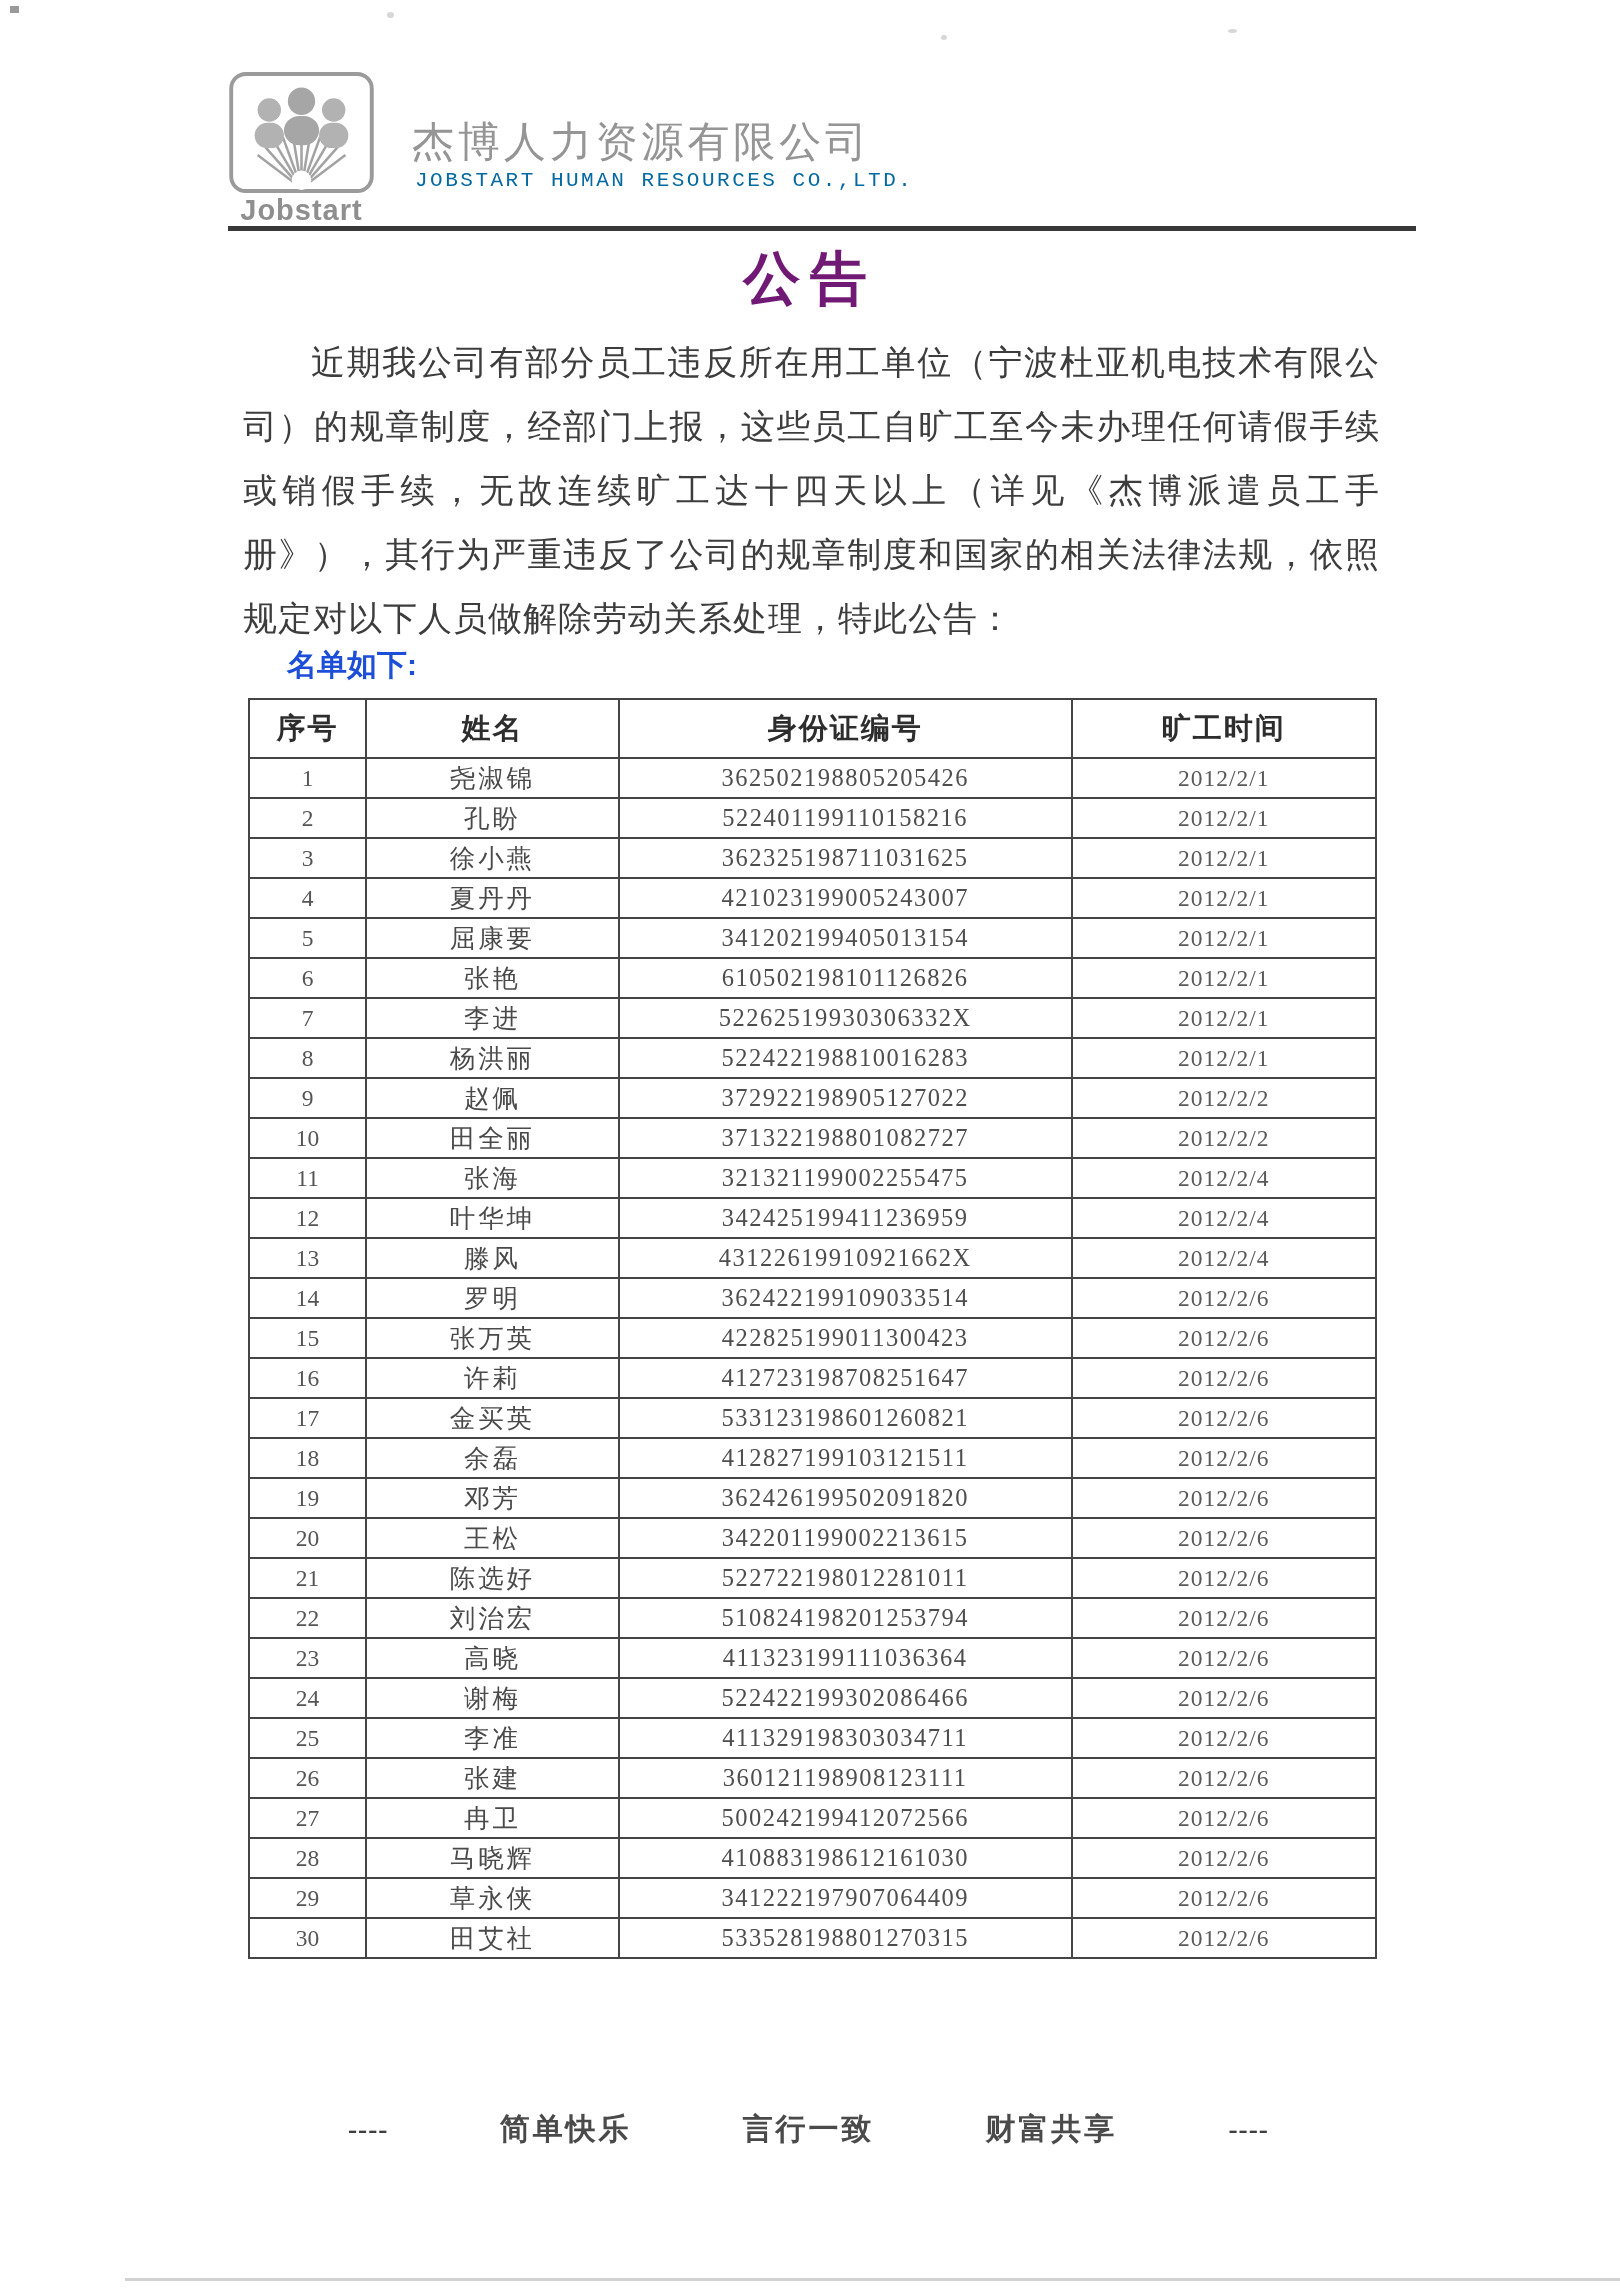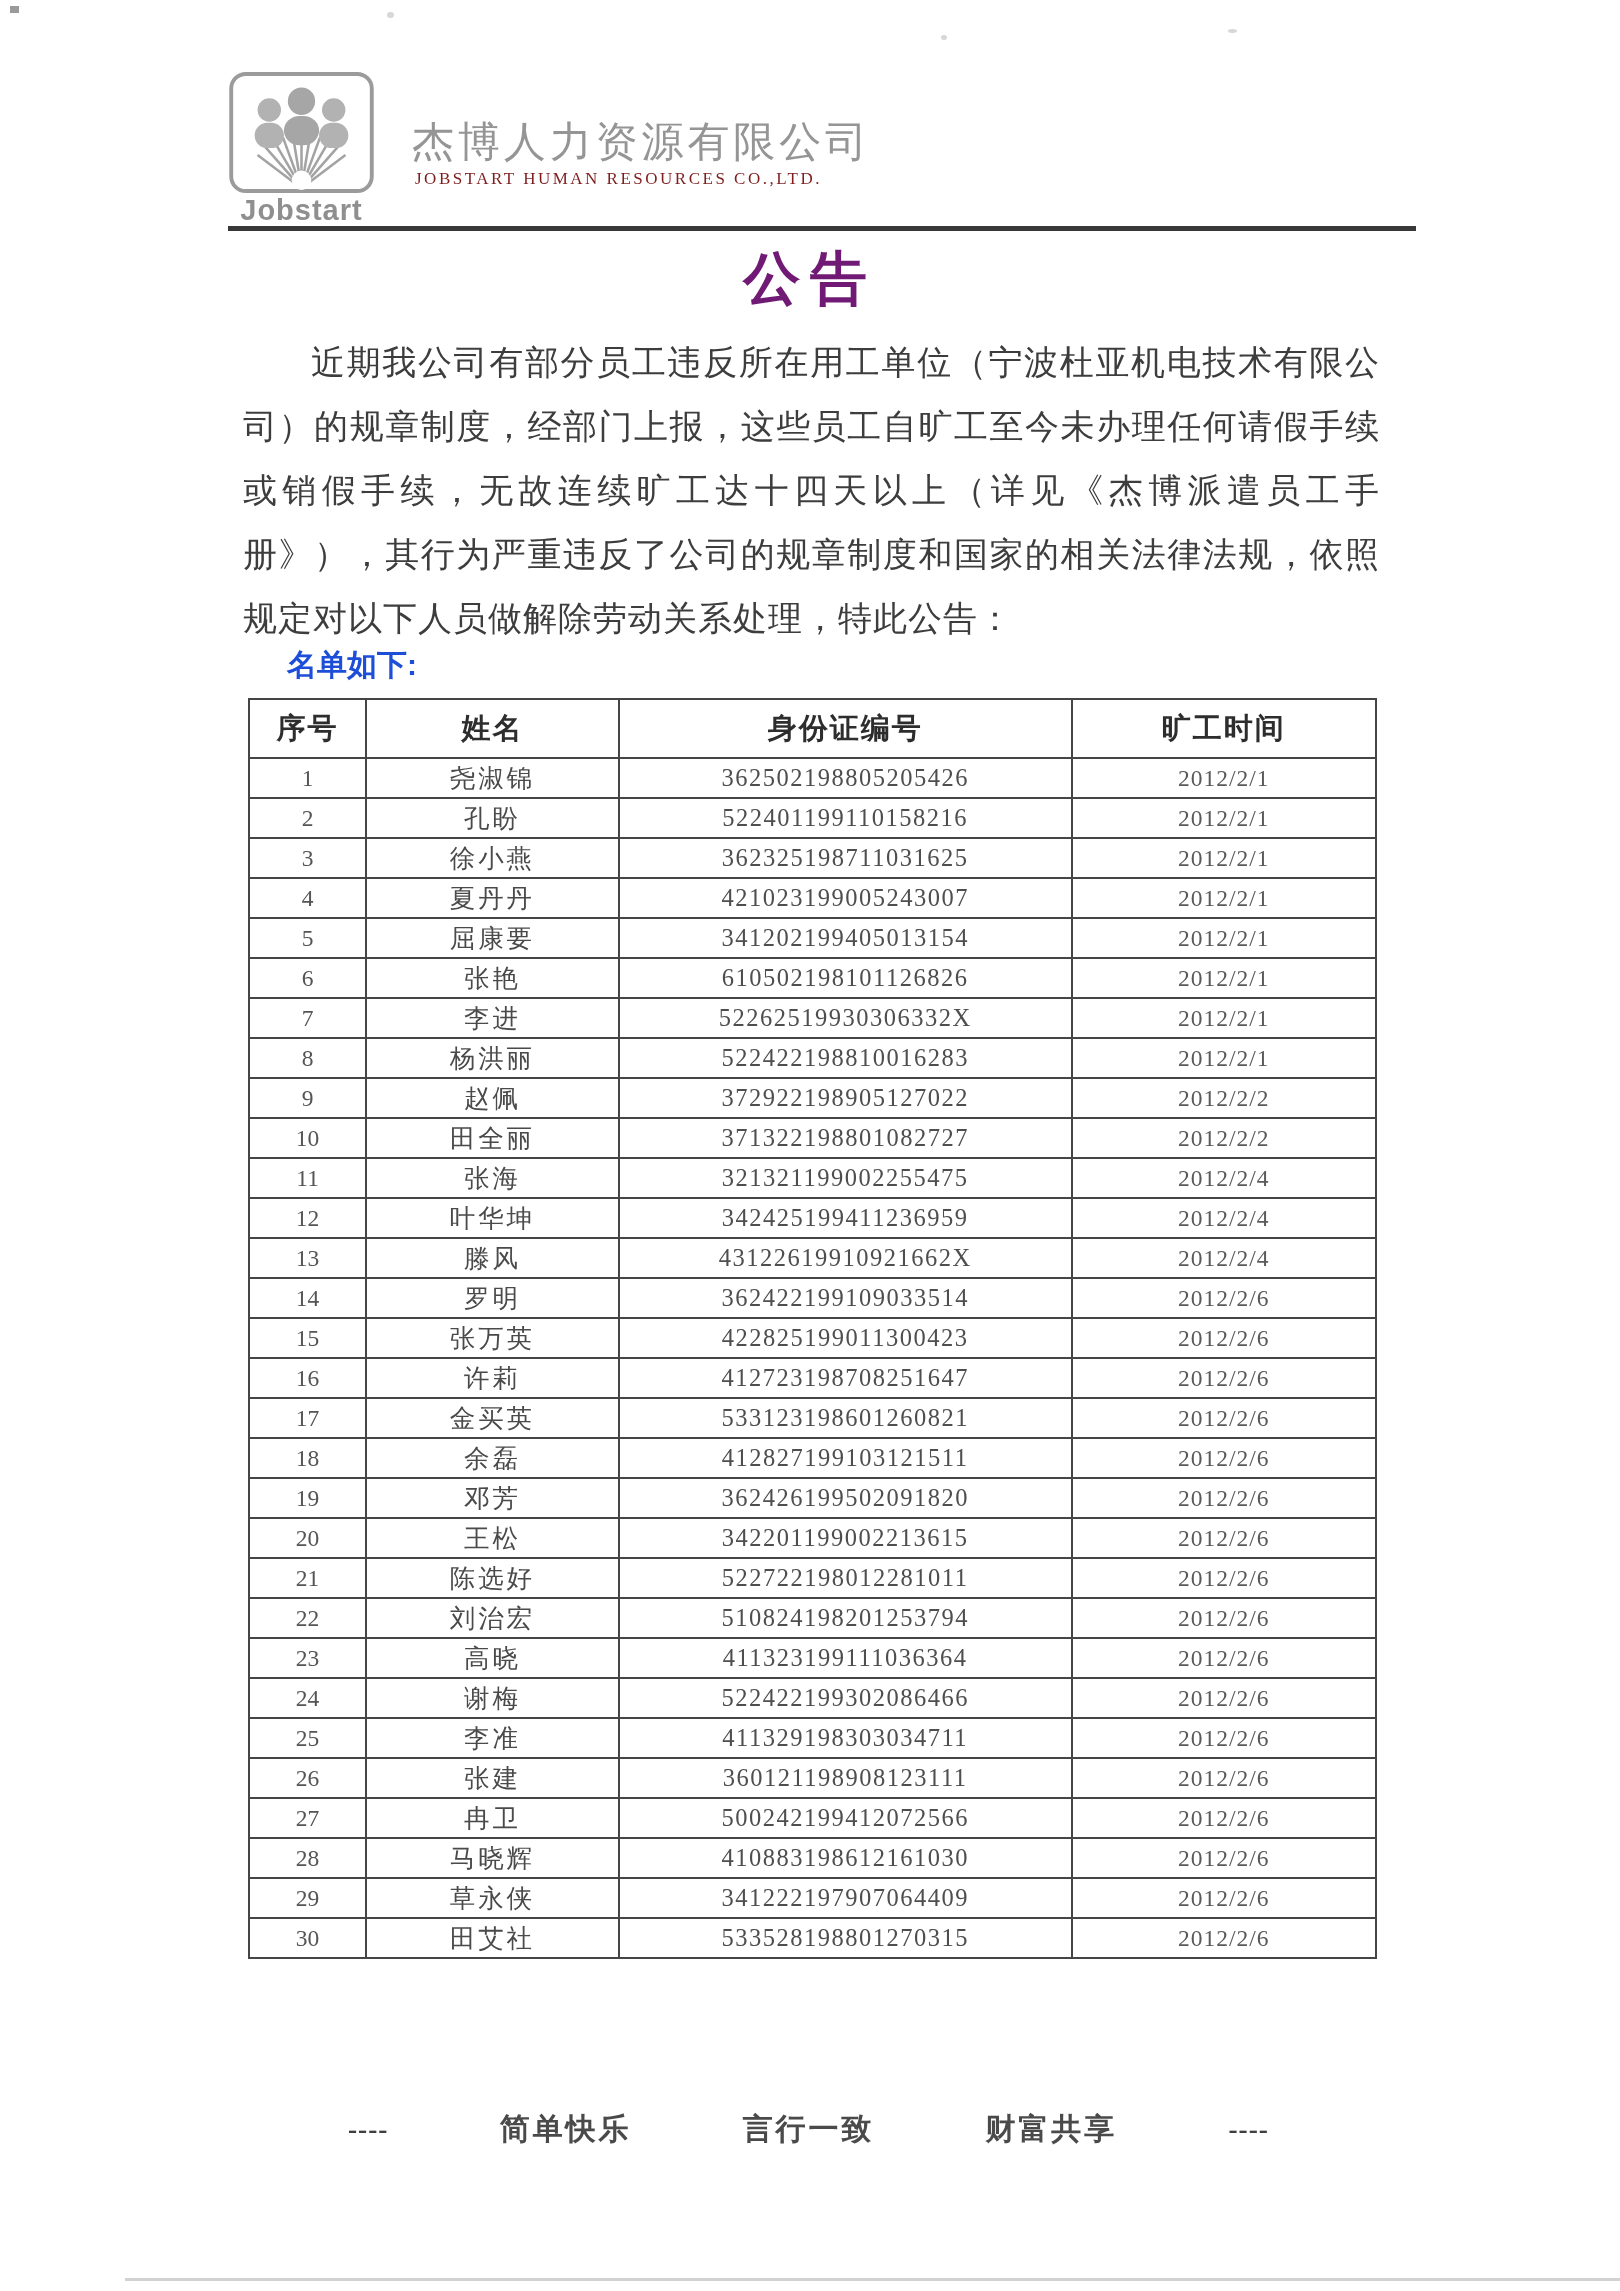--- a/index.html
+++ b/index.html
@@ -19,22 +19,22 @@
     font-family:"Liberation Sans","DejaVu Sans",sans-serif;
     font-weight:bold;font-size:29px;color:#8f8f8f;letter-spacing:1px;
   }
   .company-cn{
     position:absolute;left:412px;top:114px;
     font-family:Liberation Mono, monospace;
     font-size:42px;color:#959595;letter-spacing:3.9px;font-weight:400;
   }
   .company-en{
     position:absolute;left:415px;top:169px;
-    font-family:Liberation Serif, serif;
-    font-size:17px;color:#7f1d1d;letter-spacing:2.5px;
+    font-family:Liberation Mono, monospace;
+    font-size:21px;color:#0369a1;letter-spacing:2.5px;
   }
   .header-rule{
     position:absolute;left:228px;top:226px;width:1188px;height:4.9px;
     background:#383838;
   }
   
   .doc-title{
     position:absolute;left:0;top:241px;width:1620px;
     text-align:center;
     font-size:57px;font-weight:bold;color:#701a75;letter-spacing:9.8px;

